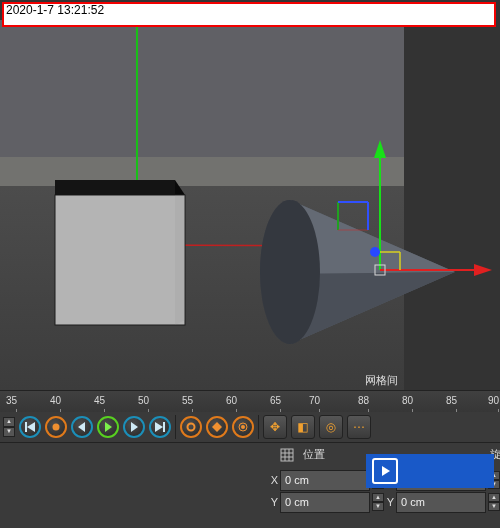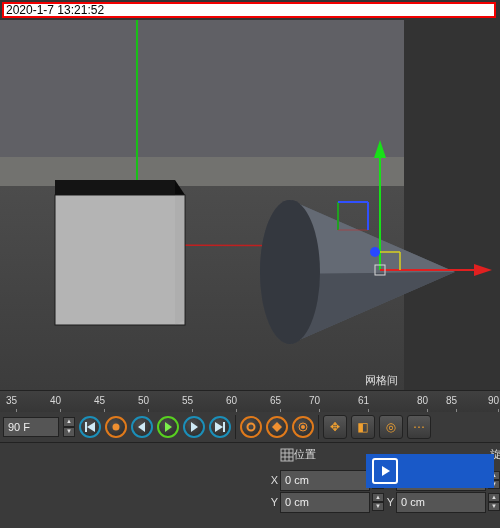--- a/index.html
+++ b/index.html
@@ -13,21 +13,21 @@
     color: #cccccc;
     overflow: hidden;
     position: relative;
   }
 
   .timestamp-box {
     position: absolute;
     top: 2px;
     left: 2px;
     width: 494px;
-    height: 16px;
+    height: 25px;
     background: #ffffff;
     border: 2px solid #f20000;
     box-sizing: border-box;
     font-size: 12px;
     color: #000;
     padding: 0 2px;
     font-family: Tahoma, Arial, sans-serif;
     line-height: 12px;
     z-index: 50;
   }
@@ -199,21 +199,21 @@
     background: #3a3a3a;
     border-top: 1px solid #222;
   }
 
   .panel-header {
     position: absolute;
     top: 4px;
     left: 280px;
     display: flex;
     align-items: center;
-    gap: 0;
+    gap: 9px;
     color: #ddd;
   }
   .panel-header .hicon {
     width: 14px; height: 14px;
     display: flex;
     align-items: center;
     justify-content: center;
     color: #bbb;
   }
 
@@ -378,36 +378,35 @@
     <div class="tick" style="left:236px">
         <span>60</span>
       </div>
     <div class="tick" style="left:280px">
         <span>65</span>
       </div>
     <div class="tick" style="left:319px">
         <span>70</span>
       </div>
     <div class="tick" style="left:368px">
-        <span>61</span>
-      </div>
-    <div class="tick" style="left:427px">
+        <span>88</span>
+      </div>
+    <div class="tick" style="left:412px">
         <span>80</span>
       </div>
     <div class="tick" style="left:456px">
         <span>85</span>
       </div>
     <div class="tick" style="left:498px">
         <span>90</span>
       </div>
   </div>
 </div>
 
 <div class="playbar">
-  <input class="frame-field" value="90 F" style="">
   <div class="step-btns">
     <div>▲</div>
     <div>▼</div>
   </div>
 
   <div class="circ-btn">
     <svg width="10" height="10">
         <polygon points="10,0 2,5 10,10" fill="#cfeaf5"></polygon>
         <rect x="0" y="0" width="2" height="10" fill="#cfeaf5"></rect>
       </svg>

